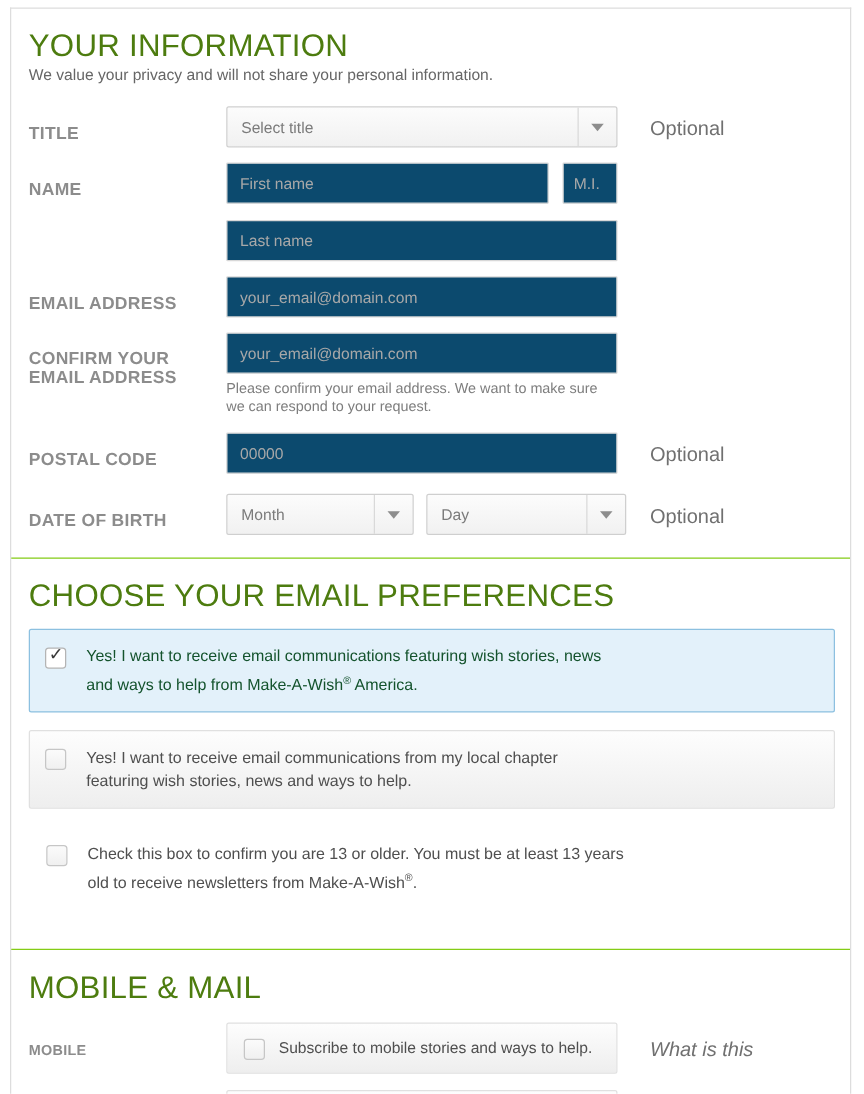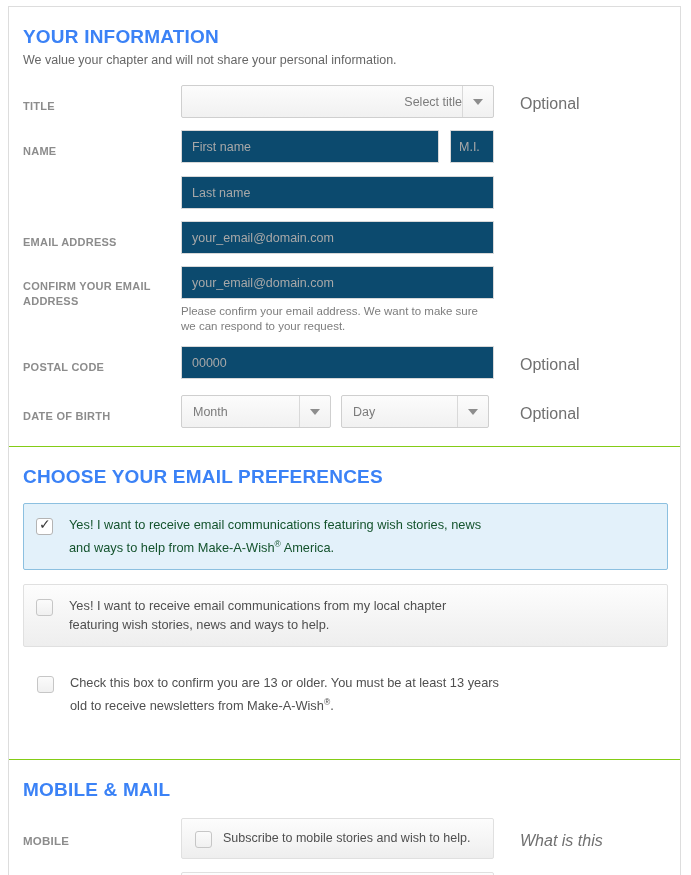--- a/index.html
+++ b/index.html
@@ -41,23 +41,23 @@
   .section + .section {
     border-top: 1px solid #84cc16;
   }
 
   .section-inner {
     padding: 0 14px 0 14px;
   }
 
   
   .section-title {
-    font-size: 19px;
-    font-weight: bold;
-    color: #3b82f6;
+    font-size: 25px;
+    font-weight: normal;
+    color: #4d7c0f;
     letter-spacing: 0.2px;
     margin: 0;
     padding: 18px 0 0 0;
     line-height: 24px;
   }
   .section-subtitle {
     font-size: 12.5px;
     color: #666666;
     margin: 0;
     padding: 3px 0 0 0;
@@ -71,21 +71,21 @@
   .form-row {
     position: relative;
     display: flex;
     align-items: flex-start;
     margin-bottom: 12px;
   }
   .row-label {
     width: 158px;
     flex: 0 0 158px;
     box-sizing: border-box;
-    font-size: 11px;
+    font-size: 14px;
     font-weight: bold;
     color: #8c8c8c;
     letter-spacing: 0.25px;
     line-height: 15px;
     padding-top: 14px;
     text-transform: uppercase;
   }
   .row-label.tight { padding-top: 13px; }
   .row-fields {
     flex: 1 1 auto;
@@ -150,23 +150,23 @@
     display: flex;
     align-items: center;
     justify-content: center;
   }
   .sel .sel-arrow .caret {
     width: 0; height: 0;
     border-left: 5px solid transparent;
     border-right: 5px solid transparent;
     border-top: 6px solid #8d8d8d;
   }
-  .sel.title-sel { width: 313px; text-align: right; }
+  .sel.title-sel { width: 313px; }
   .sel.dob-month { width: 150px; }
-  .sel.dob-day   { width: 148px; margin-left: 10px; }
+  .sel.dob-day   { width: 160px; margin-left: 10px; }
 
   .optional {
     font-size: 16px;
     color: #707070;
     position: absolute;
     left: 497px;
     top: 10px;
     white-space: nowrap;
   }
 
@@ -279,21 +279,21 @@
 </style>
 </head>
 <body>
 
 <div class="page">
   <div class="card">
 
     <div class="section">
       <div class="section-inner">
         <h1 class="section-title">YOUR INFORMATION</h1>
-        <p class="section-subtitle">We value your chapter and will not share your personal information.</p>
+        <p class="section-subtitle">We value your privacy and will not share your personal information.</p>
 
         <div class="form-rows">
 
           <div class="form-row">
             <div class="row-label">TITLE</div>
             <div class="row-fields">
               <div class="field-line">
                 <div class="sel title-sel">
                   <span class="sel-text">Select title</span>
                   <span class="sel-arrow">
@@ -408,21 +408,21 @@
     <div class="section">
       <div class="section-inner">
         <h2 class="section-title">MOBILE &amp; MAIL</h2>
 
         <div class="mm-rows">
 
           <div class="mm-row">
             <div class="mm-label">MOBILE</div>
             <div class="mm-box">
               <span class="cbox soft"></span>
-              <span class="mm-text">Subscribe to mobile stories and wish to help.</span>
+              <span class="mm-text">Subscribe to mobile stories and ways to help.</span>
             </div>
             <span class="what-is-this">What is this</span>
           </div>
 
           <div class="mm-row" style="margin-top:5px;">
             <div class="mm-label">MAIL</div>
             <div class="mm-box">
               
               
             </div>

